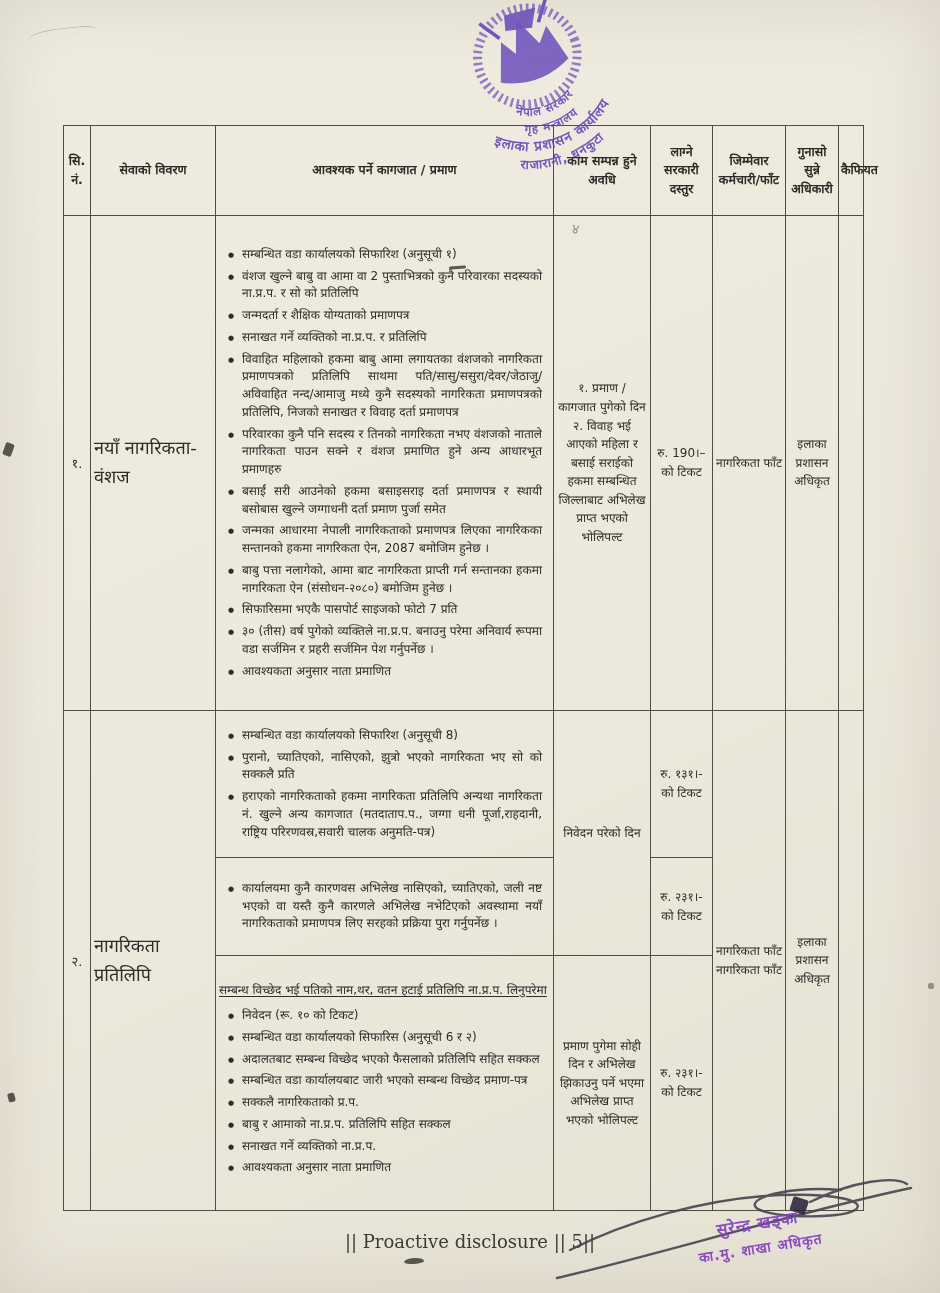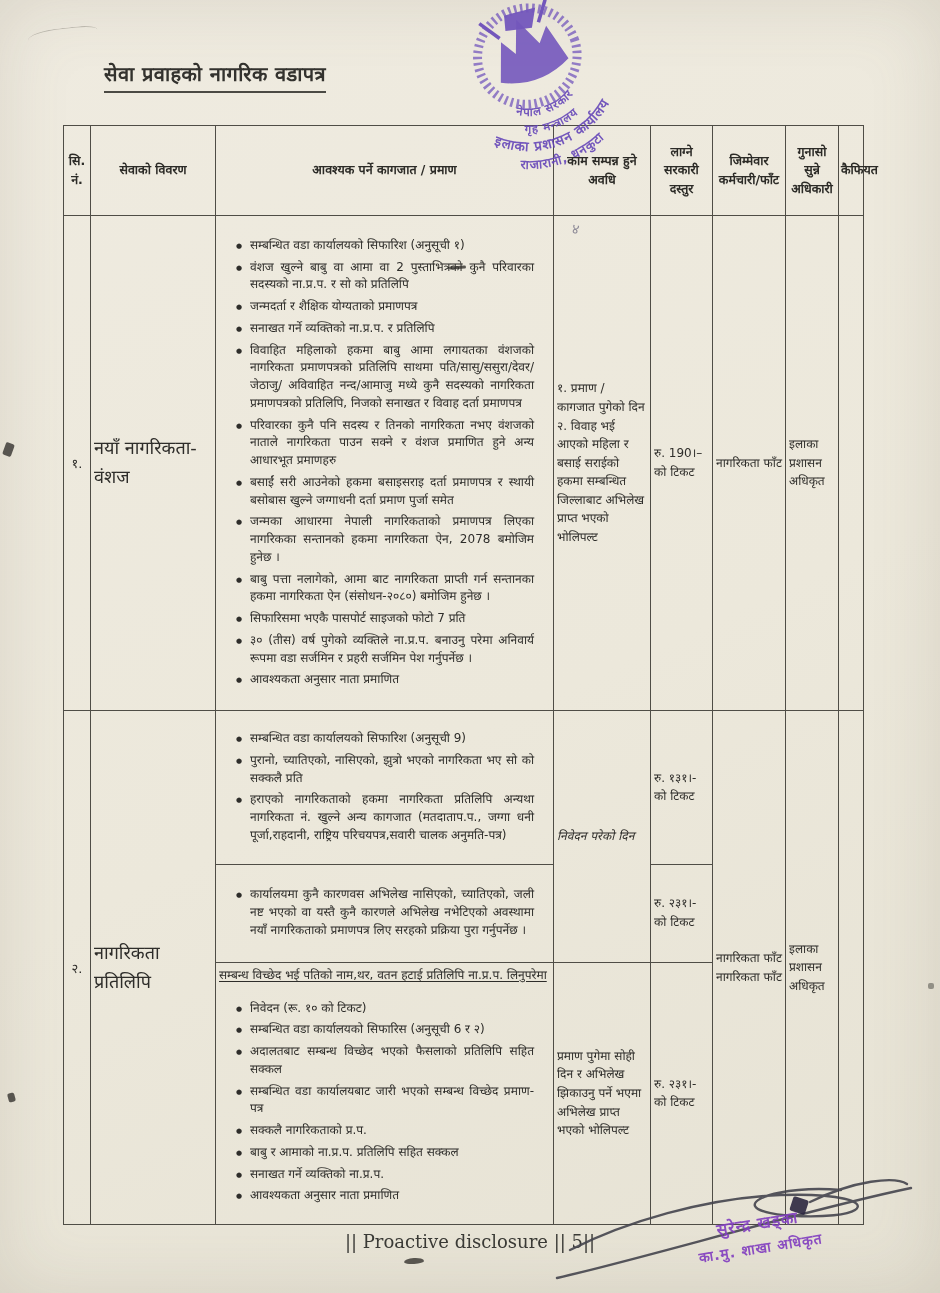--- a/index.html
+++ b/index.html
@@ -15,30 +15,30 @@
     letter-spacing:.4px;color:#33322e;border-bottom:2px solid #4b4a44;padding-bottom:4px;
   }
   
   table.charter{
     position:absolute;left:63px;top:125px;width:800px;
     border-collapse:collapse;table-layout:fixed;z-index:2;
   }
   .charter td,.charter th{border:1.2px solid #4f4d46;padding:3px;vertical-align:middle;}
   .charter th{font-size:12.5px;font-weight:bold;text-align:center;line-height:1.45;padding:6px 2px;color:#2c2b27;}
   .docs-cell{vertical-align:top;padding:10px 8px 6px 10px;font-size:12px;text-align:justify;}
-  ul.doc-list{margin:16px;padding:0;list-style:none;}
+  ul.doc-list{margin:8px;padding:0;list-style:none;}
   ul.doc-list li{position:relative;padding-left:15px;margin-bottom:4px;line-height:1.48;}
   ul.doc-list li::before{content:"●";position:absolute;left:1px;top:4px;font-size:7px;color:#2e2d2a;}
   .tight li{margin-bottom:3px;line-height:1.44;}
   .sub-heading{text-decoration:underline;text-underline-offset:2px;font-size:12px;line-height:1.5;margin-bottom:1px;}
-  .center-cell{text-align:left;font-size:12px;line-height:1.55;}
+  .center-cell{text-align:center;font-size:12px;line-height:1.55;}
   .pre{white-space:pre-line;}
   .sn-cell{text-align:center;font-size:13px;}
   .service-cell{font-size:18px;padding-left:10px;line-height:1.6;}
-  .v-bottom{vertical-align:bottom;padding-bottom:10px;font-style:italic;}
+  .v-bottom{vertical-align:bottom;padding-bottom:10px;}
   .v-top{vertical-align:top;padding-top:16px;}
   .v-top2{vertical-align:top;padding-top:10px;}
   
   .stamp-top{position:absolute;left:408px;top:0px;width:250px;height:215px;z-index:5;pointer-events:none;opacity:.88;}
   .sig-svg{position:absolute;left:555px;top:1150px;width:380px;height:140px;z-index:6;pointer-events:none;}
   .sig-name{position:absolute;left:716px;top:1212px;z-index:7;font-size:16px;font-weight:bold;
     color:#8340c0;transform:rotate(-9deg);letter-spacing:1px;opacity:.92;}
   .sig-title{position:absolute;left:698px;top:1238px;z-index:7;font-size:14px;font-weight:bold;
     color:#8340c0;transform:rotate(-9deg);letter-spacing:1px;opacity:.92;}
   .footer-line{position:absolute;left:0;top:1231px;width:940px;text-align:center;
@@ -55,21 +55,20 @@
   .pencil{position:absolute;left:28px;top:28px;width:70px;height:16px;z-index:1;opacity:.5;
     border-top:1.5px solid #8d8a80;border-radius:50% 30% 0 0;transform:rotate(-6deg);}
 </style>
 </head>
 <body>
 
 <div class="page">
 
   <div class="pencil"></div>
 
-  <div class="doc-title">सेवा प्रवाहको नागरिक वडापत्र</div>
 
   <svg class="stamp-top" viewBox="0 0 250 215">
     <defs>
       <path id="arc1" d="M 69.8 87 A 58 58 0 0 0 170.2 87"></path>
       <path id="arc2" d="M 55.0 95.5 A 75 75 0 0 0 185.0 95.5"></path>
       <path id="arc3" d="M 39.5 104.5 A 93 93 0 0 0 200.5 104.5"></path>
       <path id="arc4" d="M 23.9 113.5 A 111 111 0 0 0 216.1 113.5"></path>
     </defs>
     <g transform="rotate(-20 120 58)" fill="#6343b8">
       <g>
@@ -122,44 +121,44 @@
       <td class="service-cell">नयाँ नागरिकता-वंशज</td>
       <td class="docs-cell">
         <ul class="doc-list">
               <li>सम्बन्धित वडा कार्यालयको सिफारिश (अनुसूची १)</li>
               <li>वंशज खुल्ने बाबु वा आमा वा 2 पुस्ताभित्रको कुनै परिवारका सदस्यको ना.प्र.प. र सो को प्रतिलिपि</li>
               <li>जन्मदर्ता र शैक्षिक योग्यताको प्रमाणपत्र</li>
               <li>सनाखत गर्ने व्यक्तिको ना.प्र.प. र प्रतिलिपि</li>
               <li>विवाहित महिलाको हकमा बाबु आमा लगायतका वंशजको नागरिकता प्रमाणपत्रको प्रतिलिपि साथमा पति/सासु/ससुरा/देवर/जेठाजु/ अविवाहित नन्द/आमाजु मध्ये कुनै सदस्यको नागरिकता प्रमाणपत्रको प्रतिलिपि, निजको सनाखत र विवाह दर्ता प्रमाणपत्र</li>
               <li>परिवारका कुनै पनि सदस्य र तिनको नागरिकता नभए वंशजको नाताले नागरिकता पाउन सक्ने र वंशज प्रमाणित हुने अन्य आधारभूत प्रमाणहरु</li>
               <li>बसाईं सरी आउनेको हकमा बसाइसराइ दर्ता प्रमाणपत्र र स्थायी बसोबास खुल्ने जग्गाधनी दर्ता प्रमाण पुर्जा समेत</li>
-              <li>जन्मका आधारमा नेपाली नागरिकताको प्रमाणपत्र लिएका नागरिकका सन्तानको हकमा नागरिकता ऐन, 2078 बमोजिम हुनेछ ।</li>
+              <li>जन्मका आधारमा नेपाली नागरिकताको प्रमाणपत्र लिएका नागरिकका सन्तानको हकमा नागरिकता ऐन, 2087 बमोजिम हुनेछ ।</li>
               <li>बाबु पत्ता नलागेको, आमा बाट नागरिकता प्राप्ती गर्न सन्तानका हकमा नागरिकता ऐन (संसोधन-२०८०) बमोजिम हुनेछ ।</li>
               <li>सिफारिसमा भएकै पासपोर्ट साइजको फोटो 7 प्रति</li>
               <li>३० (तीस) वर्ष पुगेको व्यक्तिले ना.प्र.प. बनाउनु परेमा अनिवार्य रूपमा वडा सर्जमिन र प्रहरी सर्जमिन पेश गर्नुपर्नेछ ।</li>
               <li>आवश्यकता अनुसार नाता प्रमाणित</li>
             </ul>
       </td>
       <td class="center-cell pre">१. प्रमाण /
 कागजात पुगेको दिन
 २. विवाह भई आएको महिला र बसाई सराईको हकमा सम्बन्धित जिल्लाबाट अभिलेख प्राप्त भएको भोलिपल्ट</td>
       <td class="center-cell">रु. 190।– को टिकट</td>
       <td class="center-cell">नागरिकता फाँट</td>
       <td class="center-cell">इलाका प्रशासन अधिकृत</td>
       <td class="center-cell"></td>
     </tr>
 
     <tr style="height:147px">
       <td class="sn-cell" rowspan="3">२.</td>
       <td class="service-cell" rowspan="3">नागरिकता प्रतिलिपि</td>
       <td class="docs-cell">
         <ul class="doc-list tight">
-              <li>सम्बन्धित वडा कार्यालयको सिफारिश (अनुसूची 9)</li>
+              <li>सम्बन्धित वडा कार्यालयको सिफारिश (अनुसूची 8)</li>
               <li>पुरानो, च्यातिएको, नासिएको, झुत्रो भएको नागरिकता भए सो को सक्कलै प्रति</li>
-              <li>हराएको नागरिकताको हकमा नागरिकता प्रतिलिपि अन्यथा नागरिकता नं. खुल्ने अन्य कागजात (मतदाताप.प., जग्गा धनी पूर्जा,राहदानी, राष्ट्रिय परिचयपत्र,सवारी चालक अनुमति-पत्र)</li>
+              <li>हराएको नागरिकताको हकमा नागरिकता प्रतिलिपि अन्यथा नागरिकता नं. खुल्ने अन्य कागजात (मतदाताप.प., जग्गा धनी पूर्जा,राहदानी, राष्ट्रिय परिरणवस्र,सवारी चालक अनुमति-पत्र)</li>
             </ul>
       </td>
       <td class="center-cell v-bottom" rowspan="2">निवेदन परेको दिन</td>
       <td class="center-cell v-top">रु. १३१।- को टिकट</td>
       <td class="center-cell pre" rowspan="3">नागरिकता फाँट
 नागरिकता फाँट</td>
       <td class="center-cell" rowspan="3">इलाका प्रशासन अधिकृत</td>
       <td class="center-cell" rowspan="3"></td>
     </tr>
 

